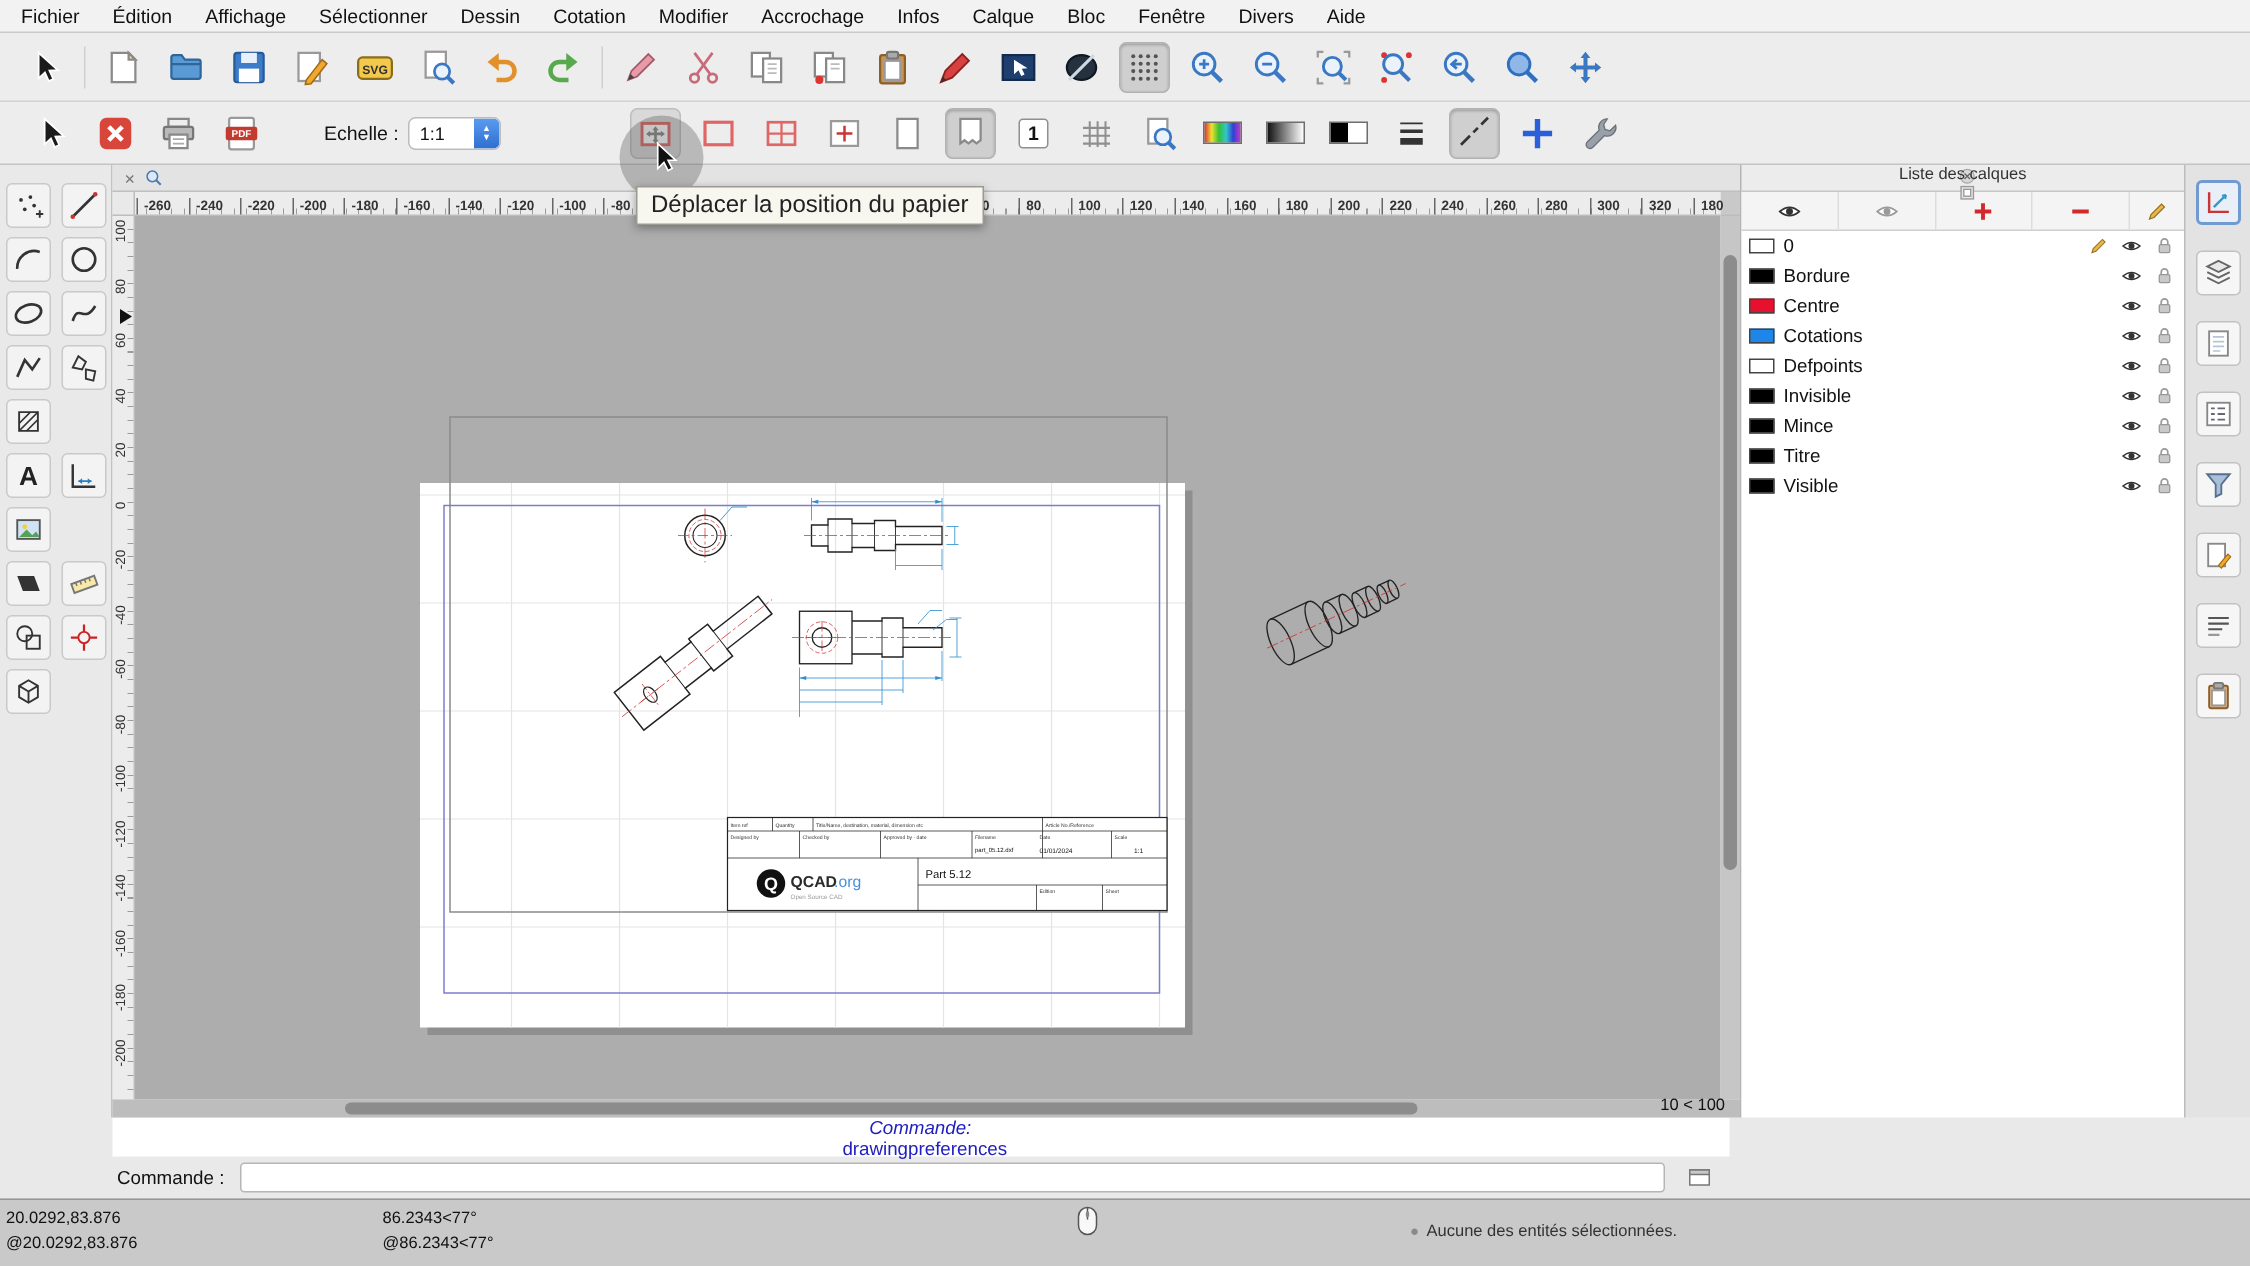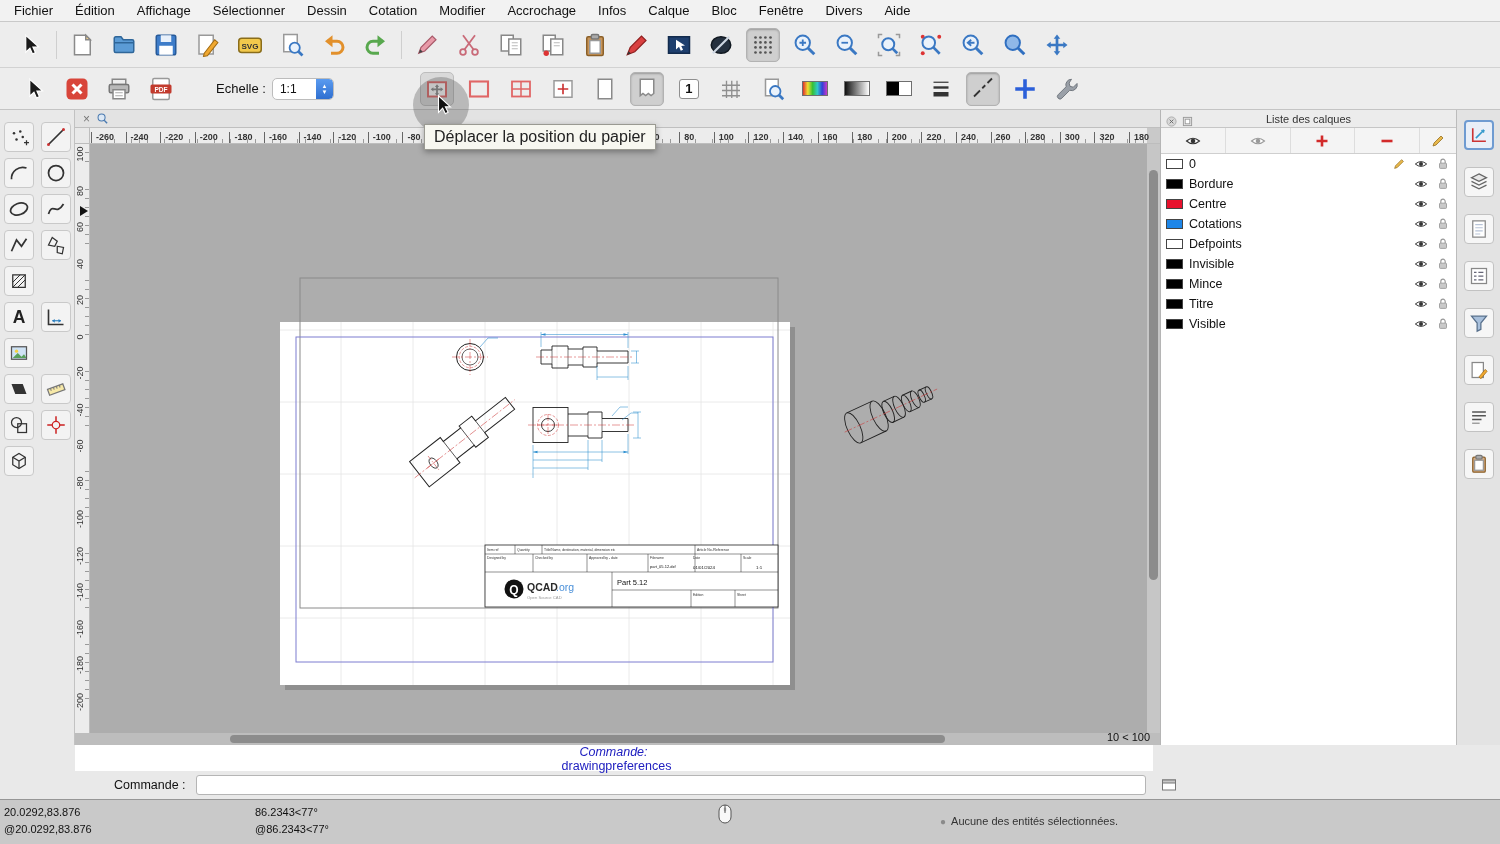--- a/index.html
+++ b/index.html
@@ -60,21 +60,21 @@
   .canvas { width:1057px; background:#adadad; position:relative; overflow:hidden; }
   .vscroll { width:13px; background:#c6c6c6; position:relative; }
   .vthumb { position:absolute; left:2px; top:26px; width:9px; height:410px; background:#8c8c8c; border-radius:4.5px; }
 
   .hscroll-row { height:12px; display:flex; background:#bdbdbd; position:relative; }
   .hthumb { position:absolute; left:155px; top:2px; width:715px; height:8px; background:#8c8c8c; border-radius:4px; }
   .grid-info { position:absolute; right:10px; top:-2px; font-size:11px; color:#111; }
 
   
   .layer-panel { width:296px; background:#ececec; border-left:1px solid #b5b5b5; display:flex; flex-direction:column; }
-  .lp-header { height:18px; position:relative; border-bottom:1px solid #c6c6c6; display:flex; align-items:center; }
+  .lp-header { height:18px; position:relative; border-bottom:1px solid #c6c6c6; display:flex; align-items:center;flex-direction:column; }
   .lp-header .hicon { margin-left:5px; width:11px; height:11px; }
   .lp-header .hicon svg { width:11px; height:11px; }
   .lp-title { position:absolute; left:0; right:0; text-align:center; font-size:11px; color:#333; }
   .lp-toolbar { height:26px; display:flex; align-items:stretch; background:#f4f4f4; border-bottom:1px solid #cfcfcf; }
   .lpbtn { flex:1; display:flex; align-items:center; justify-content:center; border-right:1px solid #ddd; }
   .lpbtn:last-child { border-right:none; flex:0 0 36px; }
   .lpbtn svg { width:16px; height:16px; }
   .layer-list { flex:1; background:#fff; font-size:12.5px; overflow:hidden; }
   .layer-row { height:20px; display:flex; align-items:center; padding:0 5px; gap:6px; }
   .swatch { width:17px; height:10px; border:1px solid #444; flex:0 0 auto; }
@@ -88,21 +88,21 @@
   .dockbtn { width:30px; height:30px; background:#f6f6f6; border:1px solid #c2c2c2; border-radius:4px; display:flex; align-items:center; justify-content:center; }
   .dockbtn svg { width:20px; height:20px; }
   .dockbtn.selected { border:2px solid #6f9bd1; background:#e9eff8; }
 
   
   .cmd-history { height:26px; background:#e9e9e9; display:flex; }
   .hist-white { margin-left:75px; width:1078px; background:#fff; display:flex; align-items:center; padding-left:5px; font-size:12.5px;flex-direction:column; }
   .hist-label { font-style:italic; color:#2020c0; margin-right:6px; }
   .hist-value { color:#2020c0; }
   .cmd-input-row { height:28px; background:#e9e9e9; display:flex; align-items:center; padding-left:78px; }
-  .cmd-label { font-size:12.5px; margin-right:10px;margin-left:36px; }
+  .cmd-label { font-size:12.5px; margin-right:10px; }
   .cmd-input { width:950px; height:20px; border:1px solid #b5b5b5; border-radius:3px; background:#fff; font-size:12px; padding:0 4px; font-family:"Liberation Sans",sans-serif; }
   .cmd-win-btn { margin-left:14px; width:18px; height:16px; }
   .cmd-win-btn svg { width:18px; height:16px; }
 
   
   .statusbar { height:45px; background:#c9c9c9; border-top:1px solid #969696; position:relative; font-size:11px; }
   .sb-pos-abs { position:absolute; left:4px; top:6px; }
   .sb-pos-rel { position:absolute; left:4px; top:23px; }
   .sb-polar-abs { position:absolute; left:255px; top:6px; }
   .sb-polar-rel { position:absolute; left:255px; top:23px; }

